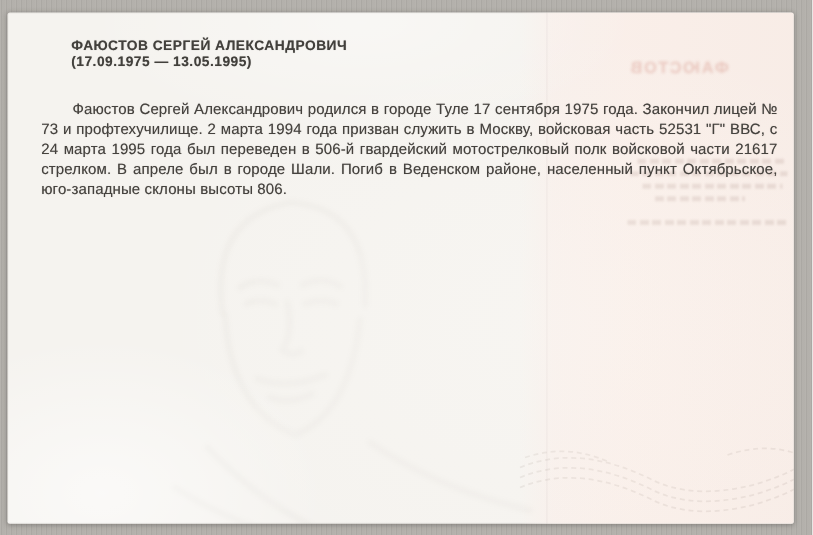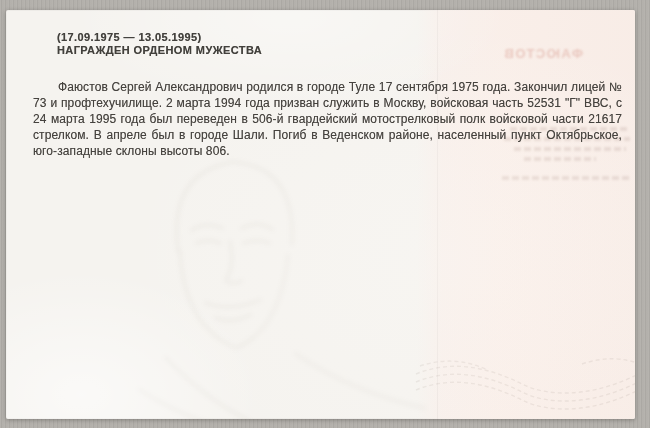--- a/index.html
+++ b/index.html
@@ -175,20 +175,20 @@
         <path d="M2,34 C36,20 72,26 108,44 C140,60 188,54 228,32"></path>
         <path d="M2,42 C36,28 72,34 108,52 C140,68 188,62 228,40"></path>
         <path d="M6,18 C30,10 52,12 74,22"></path>
         <path d="M168,16 C192,8 210,10 226,16"></path>
       </g>
     </svg>
 
     <div class="sheen"></div>
 
     <header class="hdr">
+      <div>ФАЮСТОВ СЕРГЕЙ АЛЕКСАНДРОВИЧ</div>
       <div>(17.09.1975 — 13.05.1995)</div>
-      <div>НАГРАЖДЕН ОРДЕНОМ МУЖЕСТВА</div>
     </header>
 
     <p class="bio">Фаюстов Сергей Александрович родился в городе Туле 17 сентября 1975 года. Закончил лицей № 73 и профтехучилище. 2 марта 1994 года призван служить в Москву, войсковая часть 52531 "Г" ВВС, с 24 марта 1995 года был переведен в 506-й гвардейский мотострелковый полк войсковой части 21617 стрелком. В апреле был в городе Шали. Погиб в Веденском районе, населенный пункт Октябрьское, юго-западные склоны высоты 806.</p>
 
   </div>
 </div>
 
 </body></html>

